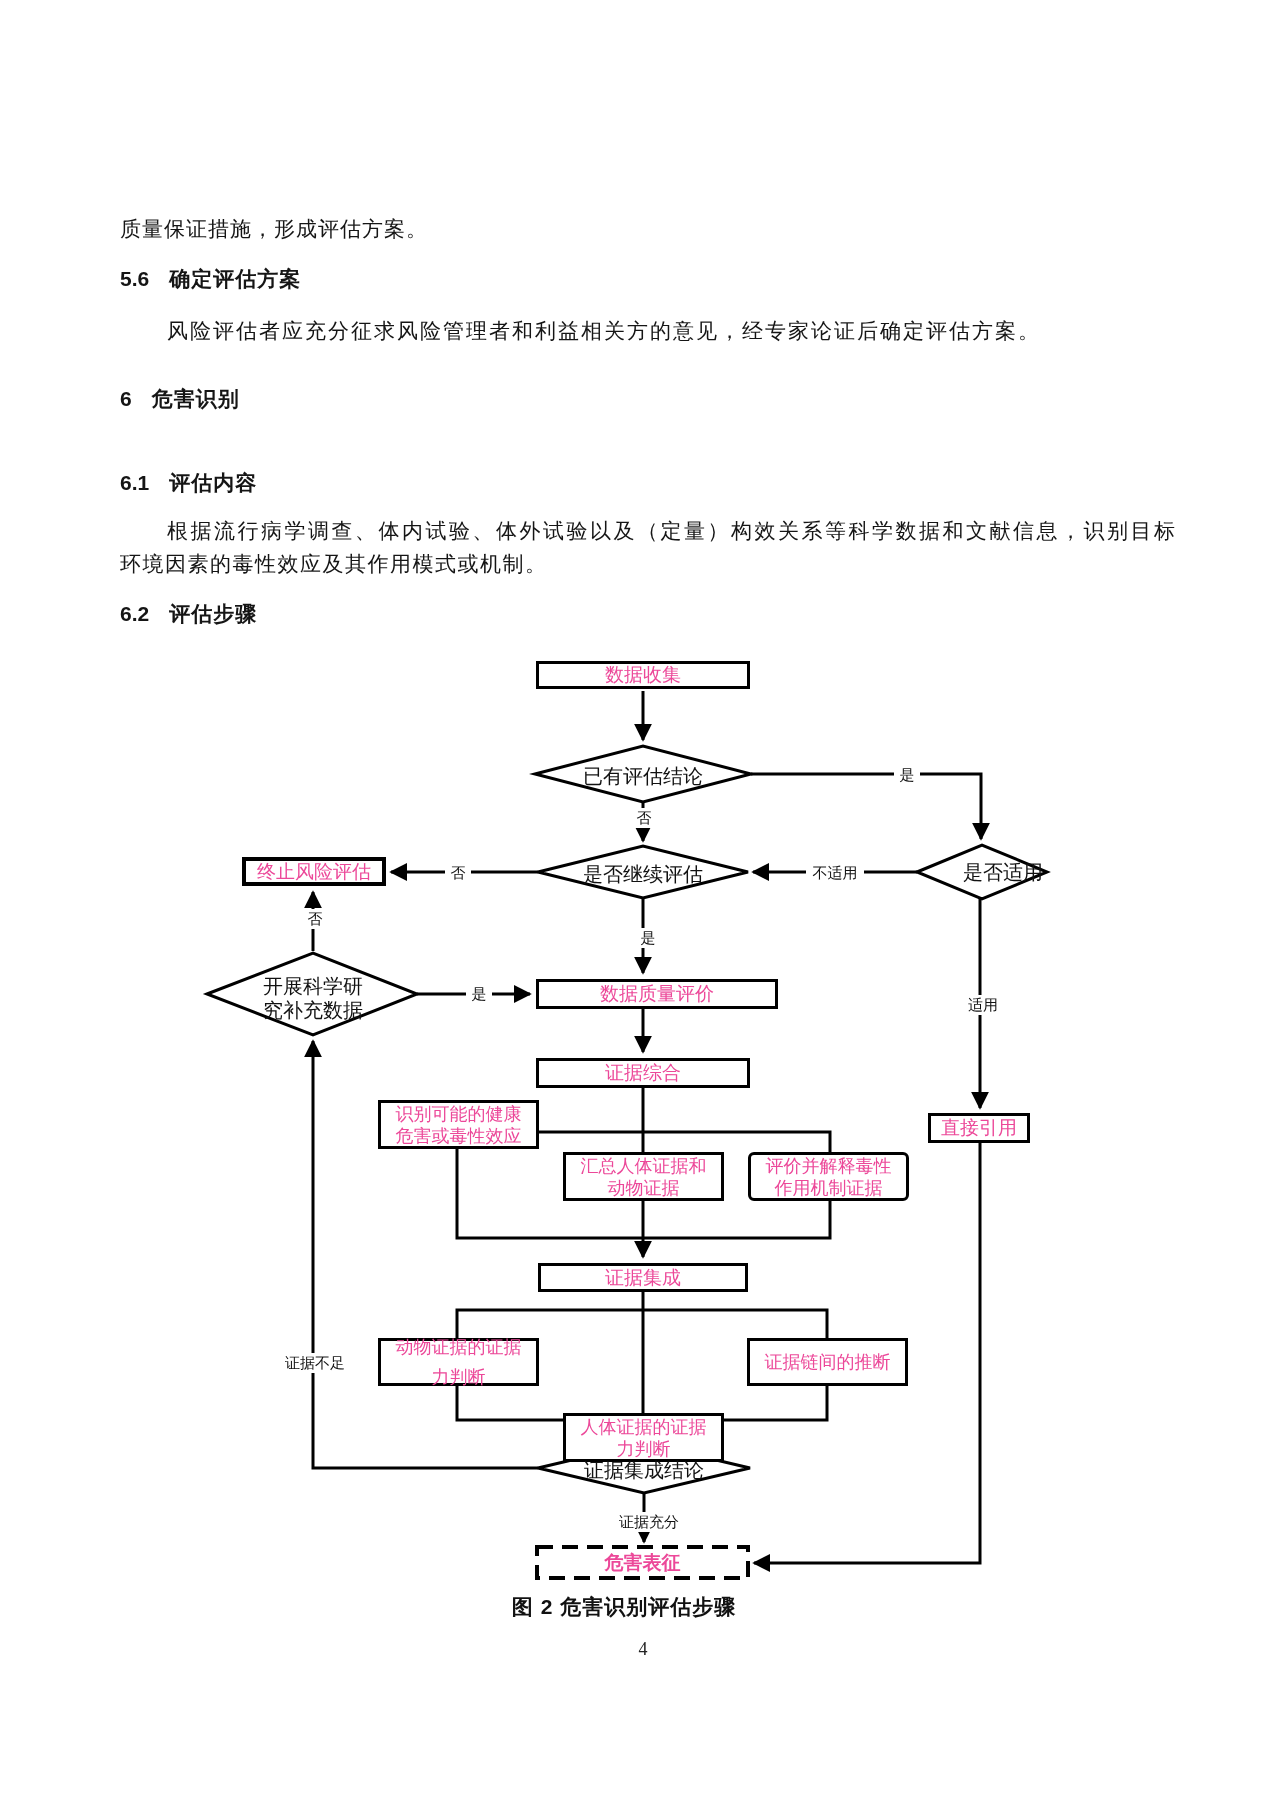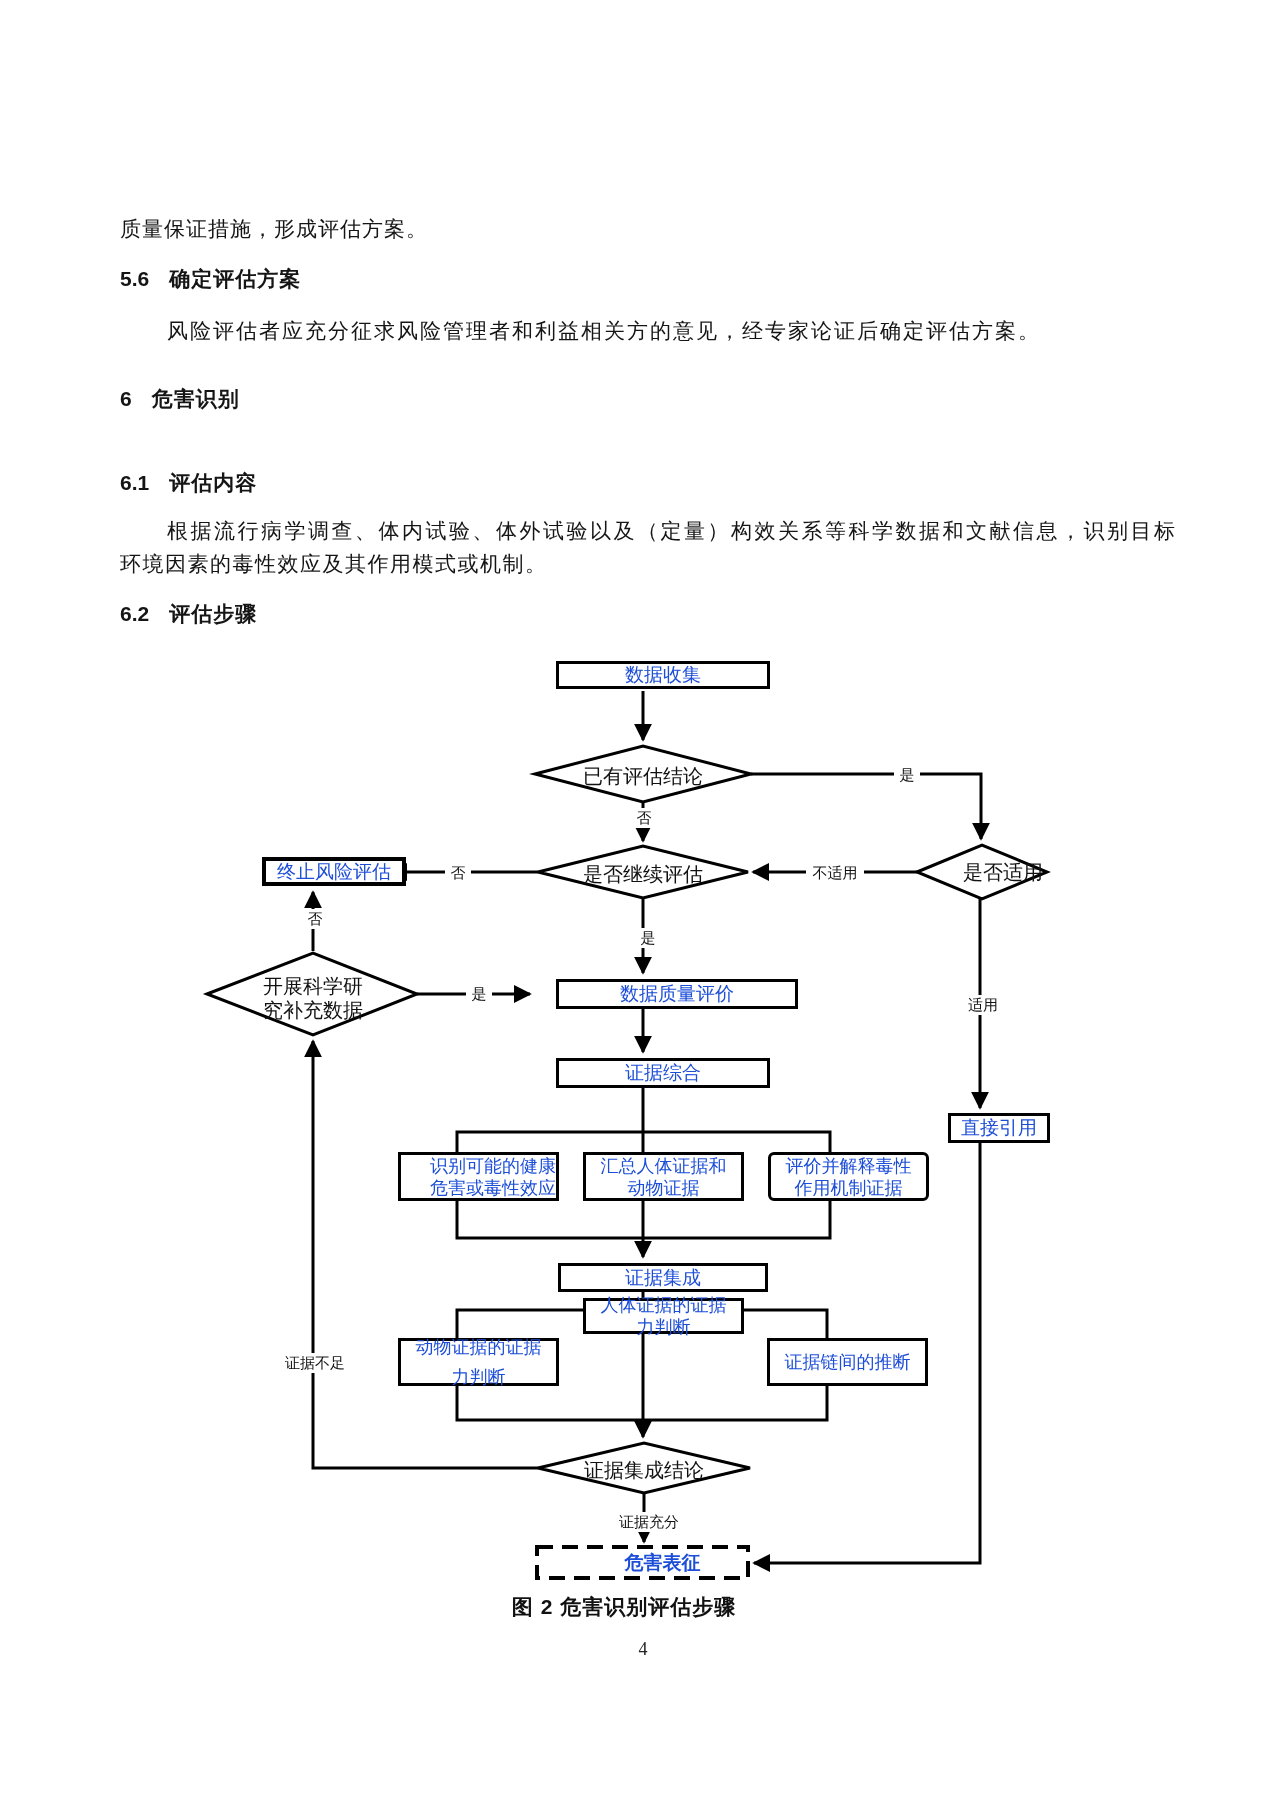--- a/index.html
+++ b/index.html
@@ -13,21 +13,21 @@
   .heading{
     position:absolute;font-family:"Liberation Sans","DejaVu Sans",sans-serif;
     font-weight:bold;font-size:21px;line-height:26px;white-space:nowrap;letter-spacing:1px;
   }
   .heading .hnum{display:inline-block;margin-right:20px;letter-spacing:0;}
   
   .fc-svg{position:absolute;left:0;top:0;z-index:1;}
   .node{
     position:absolute;z-index:2;box-sizing:border-box;background:#fff;border:3px solid #000;
     display:flex;flex-direction:column;align-items:center;justify-content:center;
-    text-align:center;font-size:19px;line-height:22px;color:#1d4ed8;white-space:nowrap;margin-left:20px;
+    text-align:center;font-size:19px;line-height:22px;color:#ec4899;white-space:nowrap;
   }
   .node.noborder{border:none;background:transparent;}
   .node.thick{border-width:4px;}
   .dlabel{
     position:absolute;z-index:3;display:flex;flex-direction:column;align-items:center;justify-content:flex-end;
     text-align:center;font-size:20px;line-height:24px;color:#111;white-space:nowrap;background:transparent;
   }
   .elabel{
     position:absolute;z-index:3;display:flex;align-items:center;justify-content:center;
     font-size:15px;line-height:16px;color:#111;background:#fff;padding:1px 2px;white-space:nowrap;
@@ -127,42 +127,42 @@
   </div>
 
   <div class="node" style="left:536px;top:979px;width:242px;height:30px;">
     <div>数据质量评价</div>
   </div>
 
   <div class="node" style="left:536px;top:1058px;width:214px;height:30px;">
     <div>证据综合</div>
   </div>
 
-  <div class="node" style="left:378px;top:1152px;width:161px;height:49px;font-size:18px;align-items:flex-end;">
+  <div class="node" style="left:378px;top:1100px;width:161px;height:49px;font-size:18px;">
     <div>识别可能的健康</div>
     <div>危害或毒性效应</div>
   </div>
   <div class="node" style="left:563px;top:1152px;width:161px;height:49px;font-size:18px;">
     <div>汇总人体证据和</div>
     <div>动物证据</div>
   </div>
   <div class="node" style="left:748px;top:1152px;width:161px;height:49px;font-size:18px;border-radius:6px;">
     <div>评价并解释毒性</div>
     <div>作用机制证据</div>
   </div>
 
   <div class="node" style="left:538px;top:1263px;width:210px;height:29px;">
     <div>证据集成</div>
   </div>
 
   <div class="node" style="left:378px;top:1338px;width:161px;height:48px;font-size:18px;gap:8px;">
     <div>动物证据的证据</div>
     <div>力判断</div>
   </div>
-  <div class="node" style="left:563px;top:1298px;width:161px;height:36px;font-size:18px;">
+  <div class="node" style="left:563px;top:1413px;width:161px;height:49px;font-size:18px;">
     <div>人体证据的证据</div>
     <div>力判断</div>
   </div>
   <div class="node" style="left:747px;top:1338px;width:161px;height:48px;font-size:18px;">
     <div>证据链间的推断</div>
   </div>
 
   <div class="node" style="left:928px;top:1113px;width:102px;height:30px;">
     <div>直接引用</div>
   </div>

